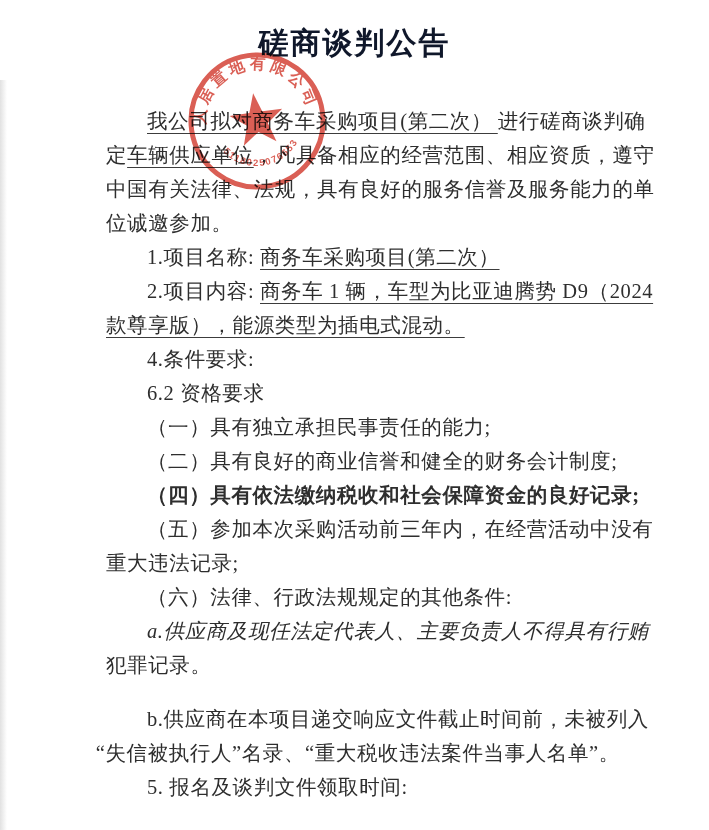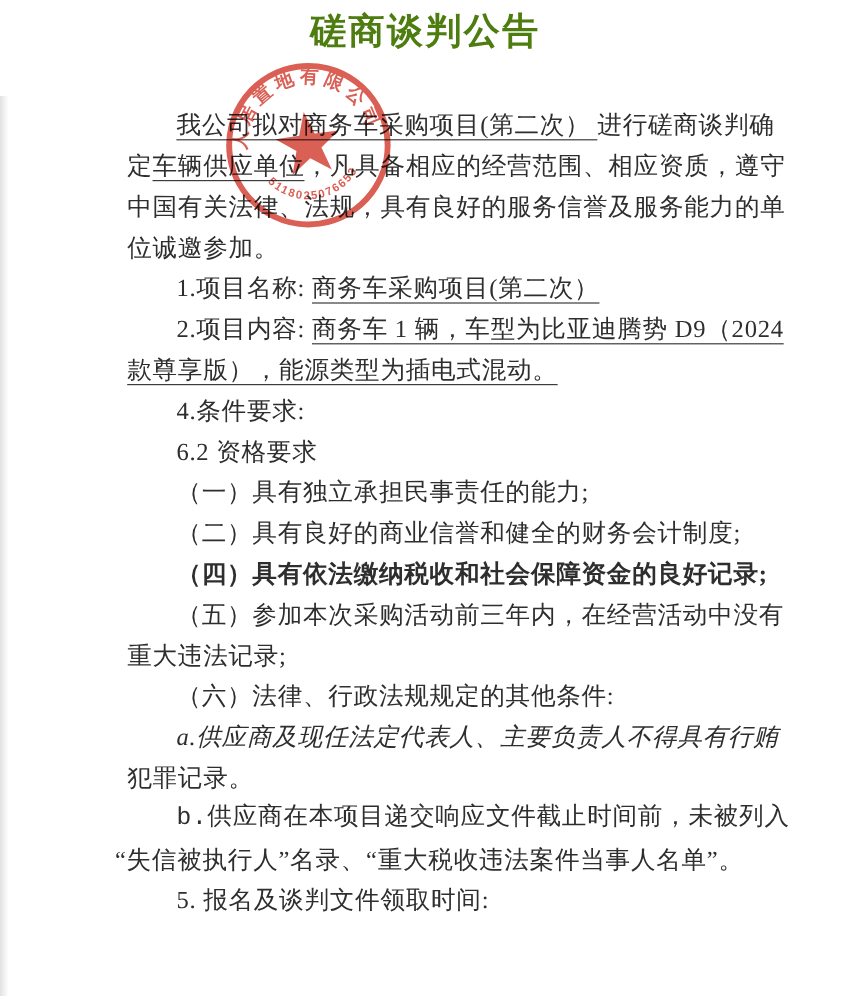--- a/index.html
+++ b/index.html
@@ -6,28 +6,28 @@
   .page{
     position:relative;
     width:709px;
     height:830px;
     background:#ffffff;
     overflow:hidden;
     font-family:"Liberation Serif","DejaVu Serif",serif;
     color:#2e2e2e;
   }
   .doc-title{
-    padding-top:10px;
+    padding-top:26px;
     text-align:center;
     font-family:"Liberation Sans","DejaVu Sans",sans-serif;
     font-size:30px;
     font-weight:700;
     letter-spacing:2px;
     line-height:34px;
-    color:#4d7c0f;
+    color:#0f172a;
   }
   .doc-body{
     margin:44px 24px 0 106px;
     font-size:20.5px;
     line-height:34px;
     letter-spacing:0.6px;
   }
   .doc-line{
     height:34px;
     line-height:34px;
@@ -81,21 +81,21 @@
       <div class="doc-line" style="margin-left: 2em;"><span>4.条件要求:</span></div>
       <div class="doc-line" style="margin-left: 2em;"><span>6.2 资格要求</span></div>
       <div class="doc-line" style="margin-left: 2em;"><span>（一）具有独立承担民事责任的能力;</span></div>
       <div class="doc-line" style="margin-left: 2em;"><span>（二）具有良好的商业信誉和健全的财务会计制度;</span></div>
       <div class="doc-line" style="margin-left: 2em; font-weight: bold;"><span>（四）具有依法缴纳税收和社会保障资金的良好记录;</span></div>
       <div class="doc-line" style="margin-left: 2em;"><span>（五）参加本次采购活动前三年内，在经营活动中没有</span></div>
       <div class="doc-line"><span>重大违法记录;</span></div>
       <div class="doc-line" style="margin-left: 2em;"><span>（六）法律、行政法规规定的其他条件:</span></div>
       <div class="doc-line" style="margin-left: 2em; font-style: italic;"><span>a.供应商及现任法定代表人、主要负责人不得具有行贿</span></div>
       <div class="doc-line"><span>犯罪记录。</span></div>
-      <div class="doc-line" style="margin-left: 2em; margin-top: 0; font-family: Liberation Mono, monospace;"><span>b.供应商在本项目递交响应文件截止时间前，未被列入</span></div>
+      <div class="doc-line" style="margin-left: 2em; margin-top: 20px;"><span>b.供应商在本项目递交响应文件截止时间前，未被列入</span></div>
       <div class="doc-line" style="margin-left: -0.5em;"><span>“失信被执行人”名录、“重大税收违法案件当事人名单”。</span></div>
       <div class="doc-line" style="margin-left: 2em;"><span>5.  报名及谈判文件领取时间:</span></div>
     </div>
 
   <svg class="seal" viewBox="0 0 170 170">
     <circle cx="85" cy="85" r="66" fill="none" stroke="#d23b2f" stroke-width="5"></circle>
     <polygon fill="#d23b2f" points="85,57 91.5,76.1 111.6,76.3 95.5,88.4 101.5,107.7 85,96 68.5,107.7 74.5,88.4 58.4,76.3 78.5,76.1"></polygon>
     <defs>
       <path id="seal-top-arc" d="M 33,85 A 52 52 0 0 1 137,85" fill="none"></path>
       <path id="seal-bottom-arc" d="M 44,106 A 47 47 0 0 0 126,106" fill="none"></path>

